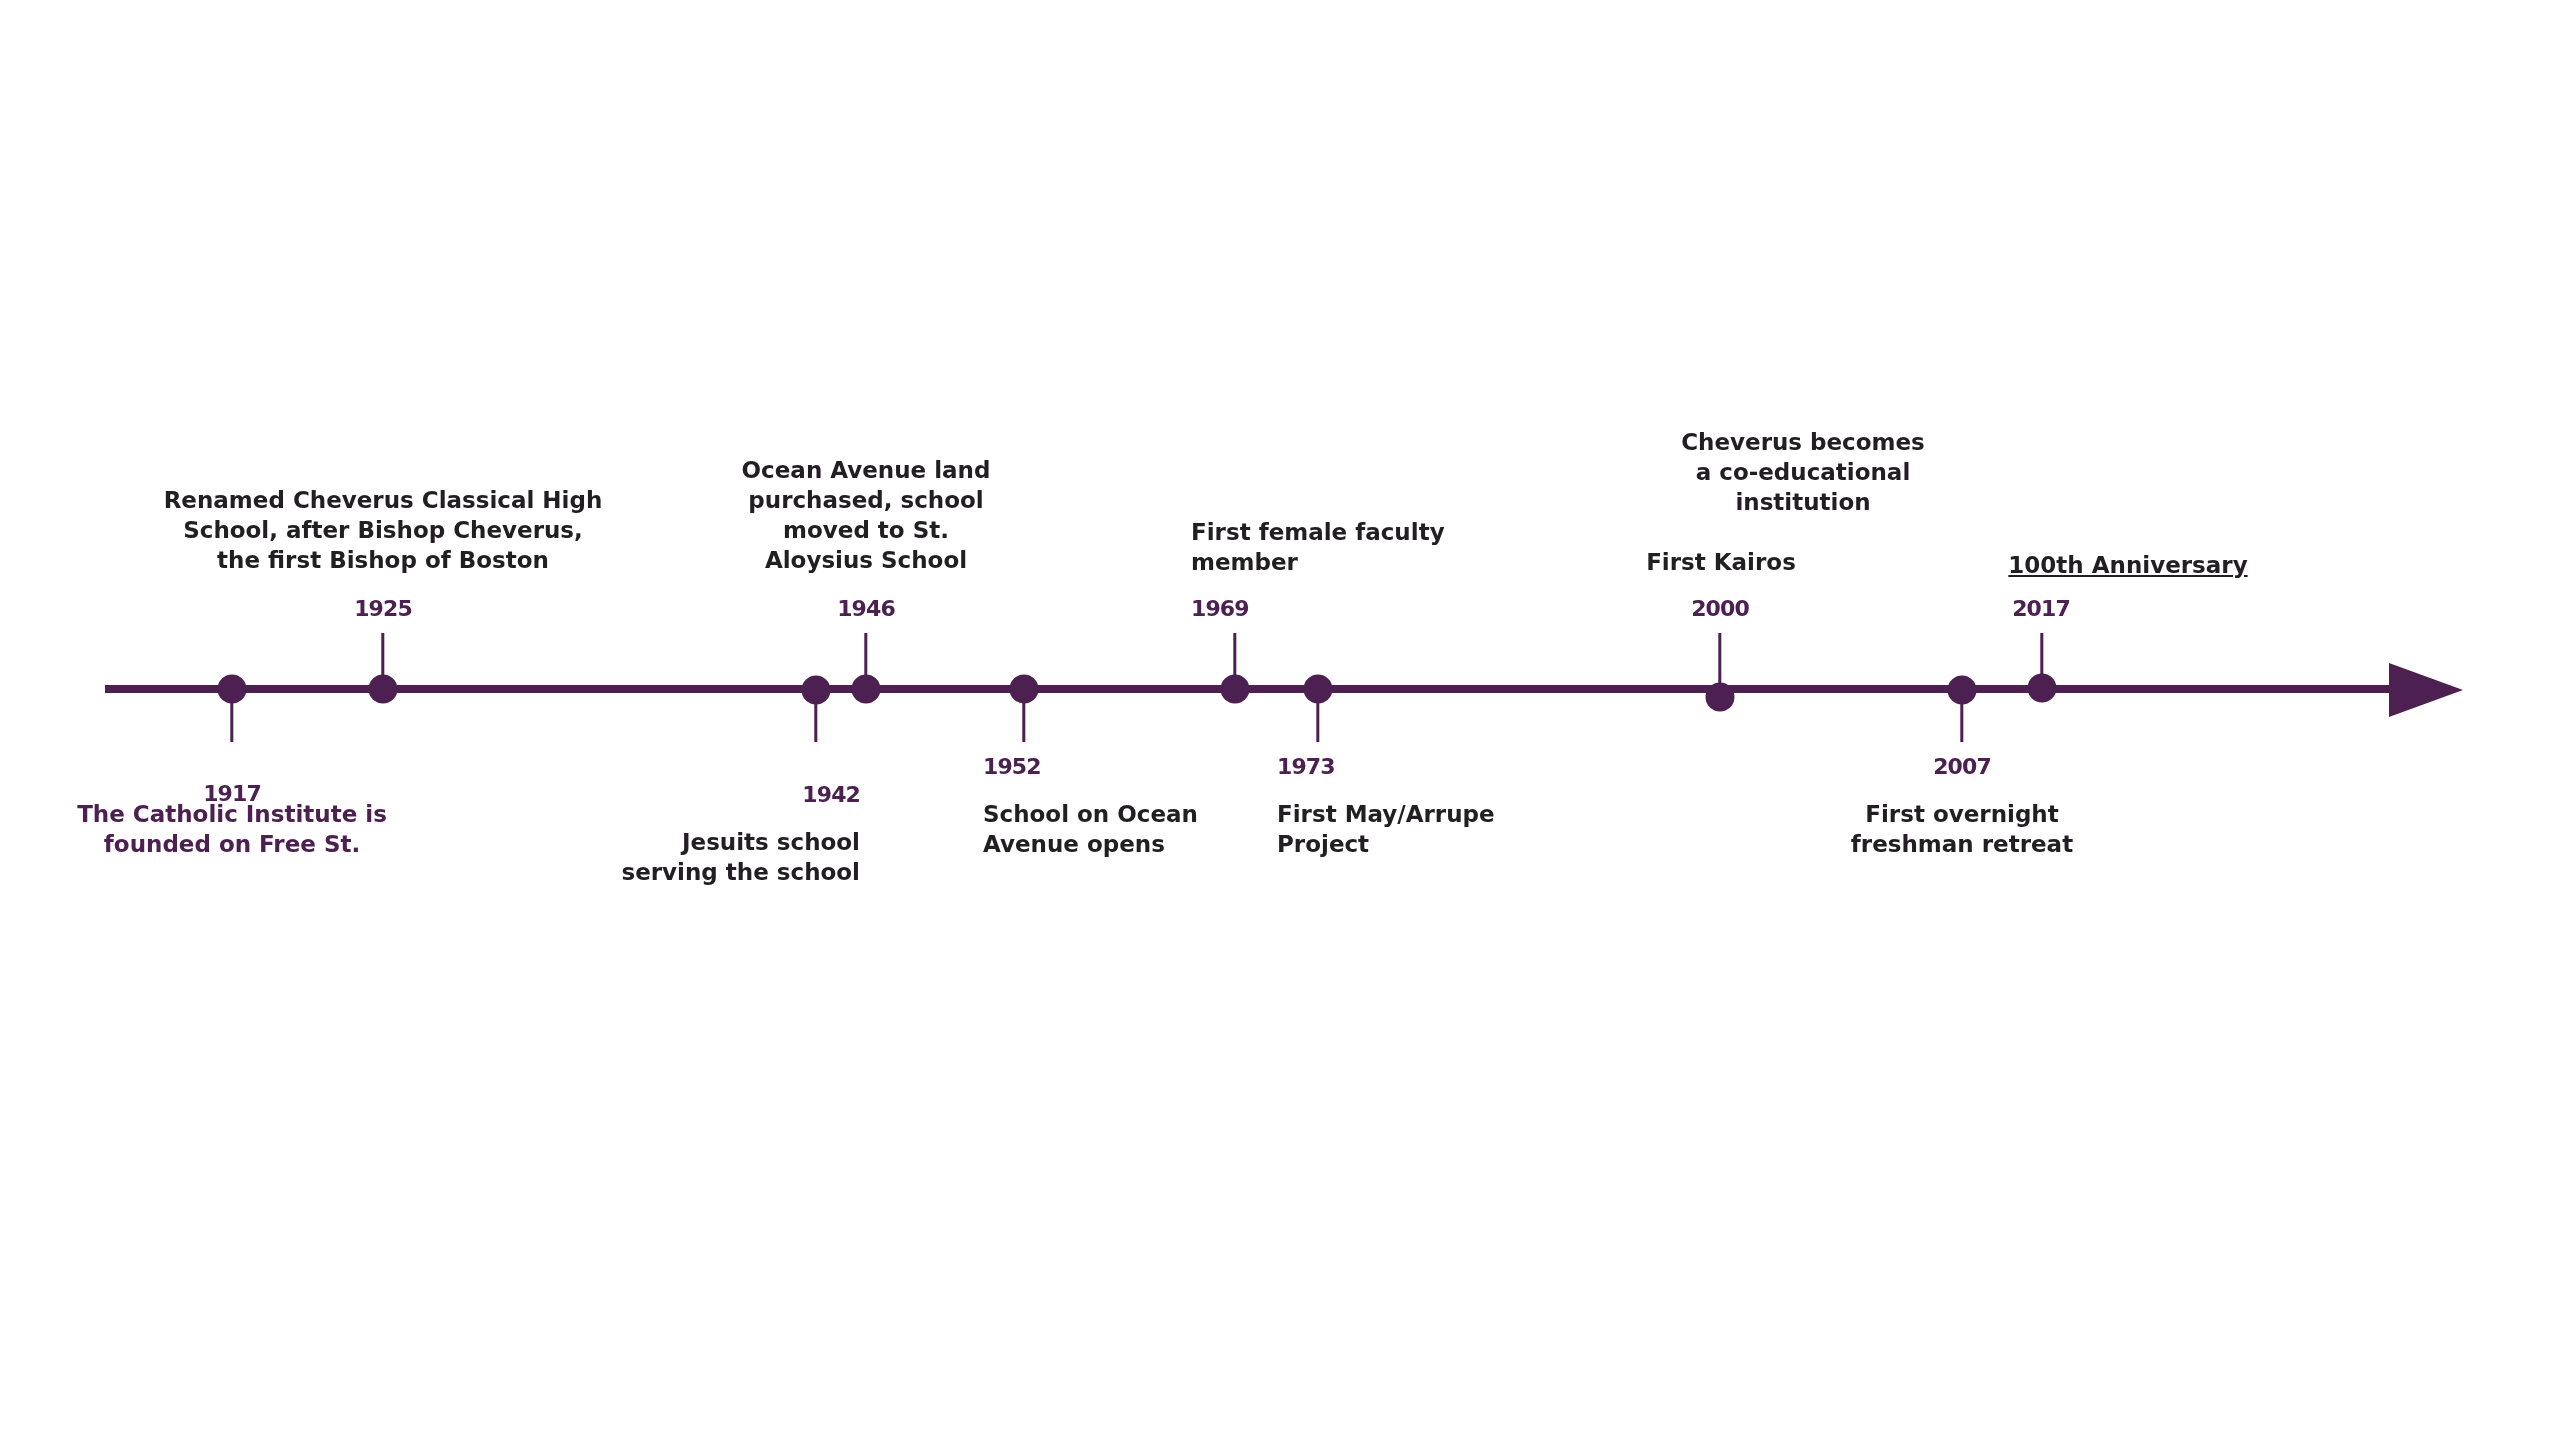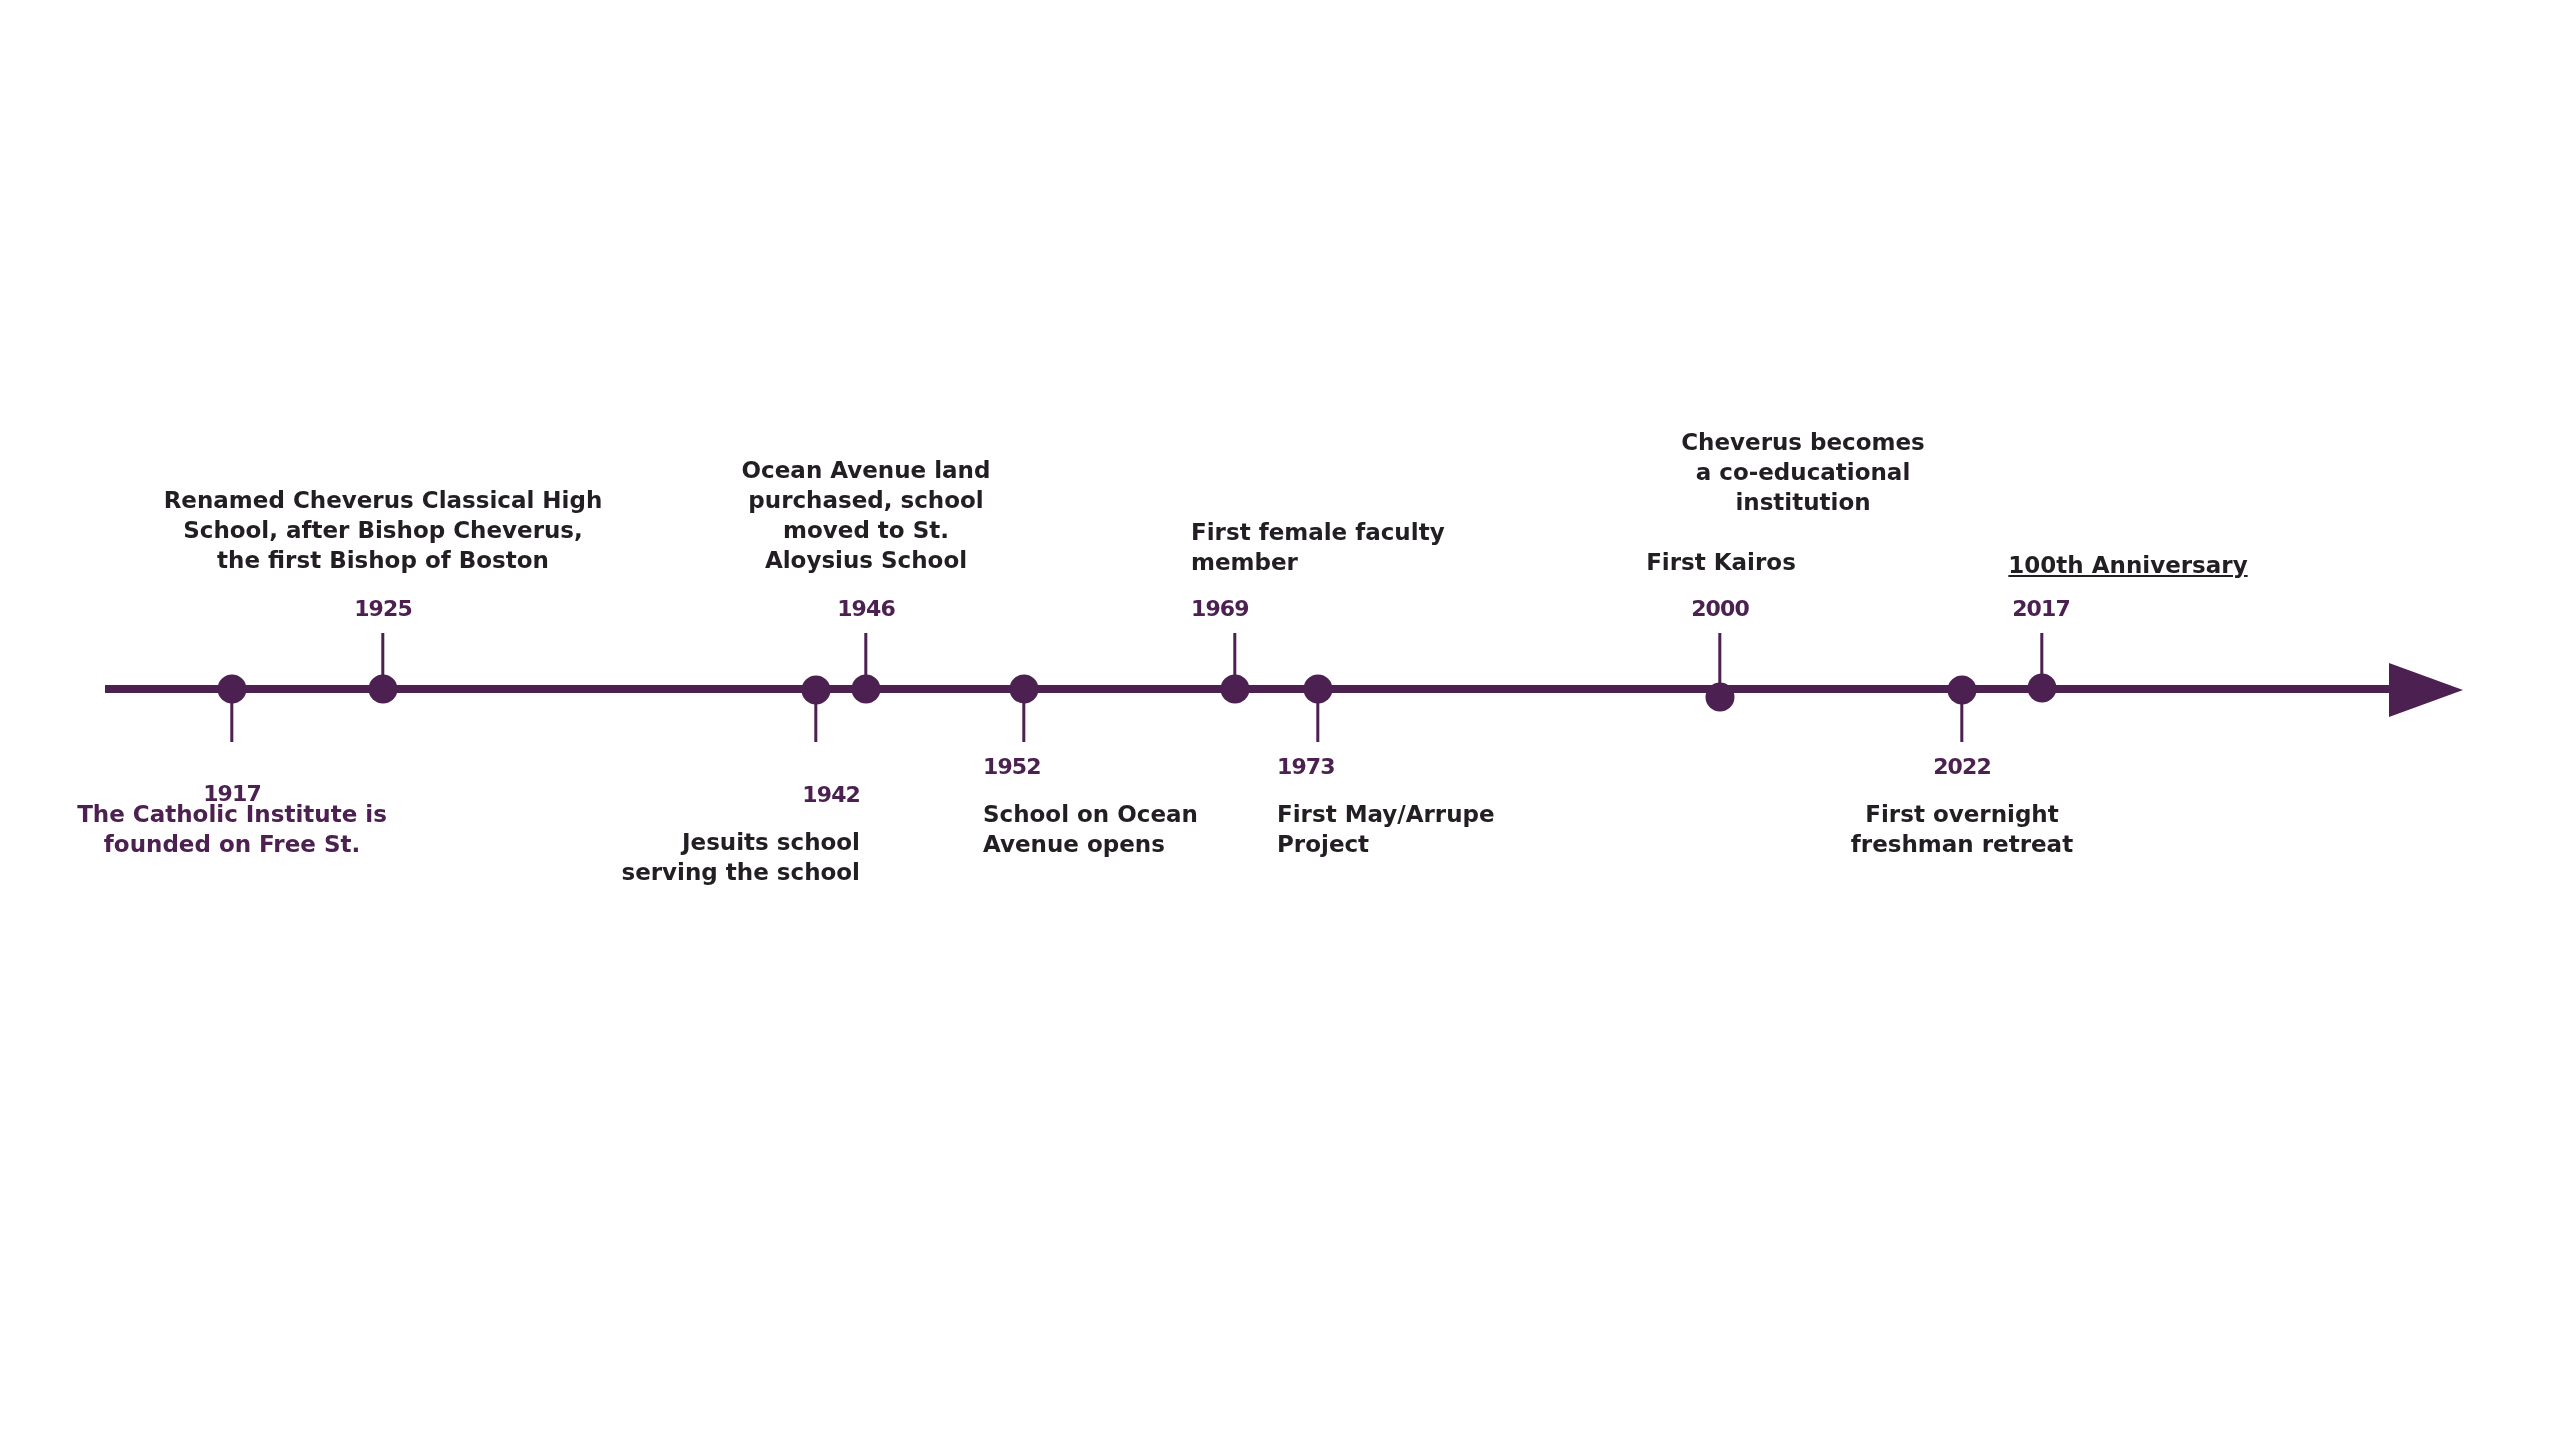--- a/index.html
+++ b/index.html
@@ -182,21 +182,21 @@
       <div>Cheverus becomes</div>
       <div>a co-educational</div>
       <div>institution</div>
     </div>
     <div class="desc center t7b">First Kairos</div>
   </div>
 
   <div>
     <div class="stem s8"></div>
     <div class="dot d8"></div>
-    <div class="year center y8">2022</div>
+    <div class="year center y8">2007</div>
     <div class="desc center t8">
       <div>First overnight</div>
       <div>freshman retreat</div>
     </div>
   </div>
 
   <div>
     <div class="stem s9"></div>
     <div class="dot d9"></div>
     <div class="year center y9">2017</div>

